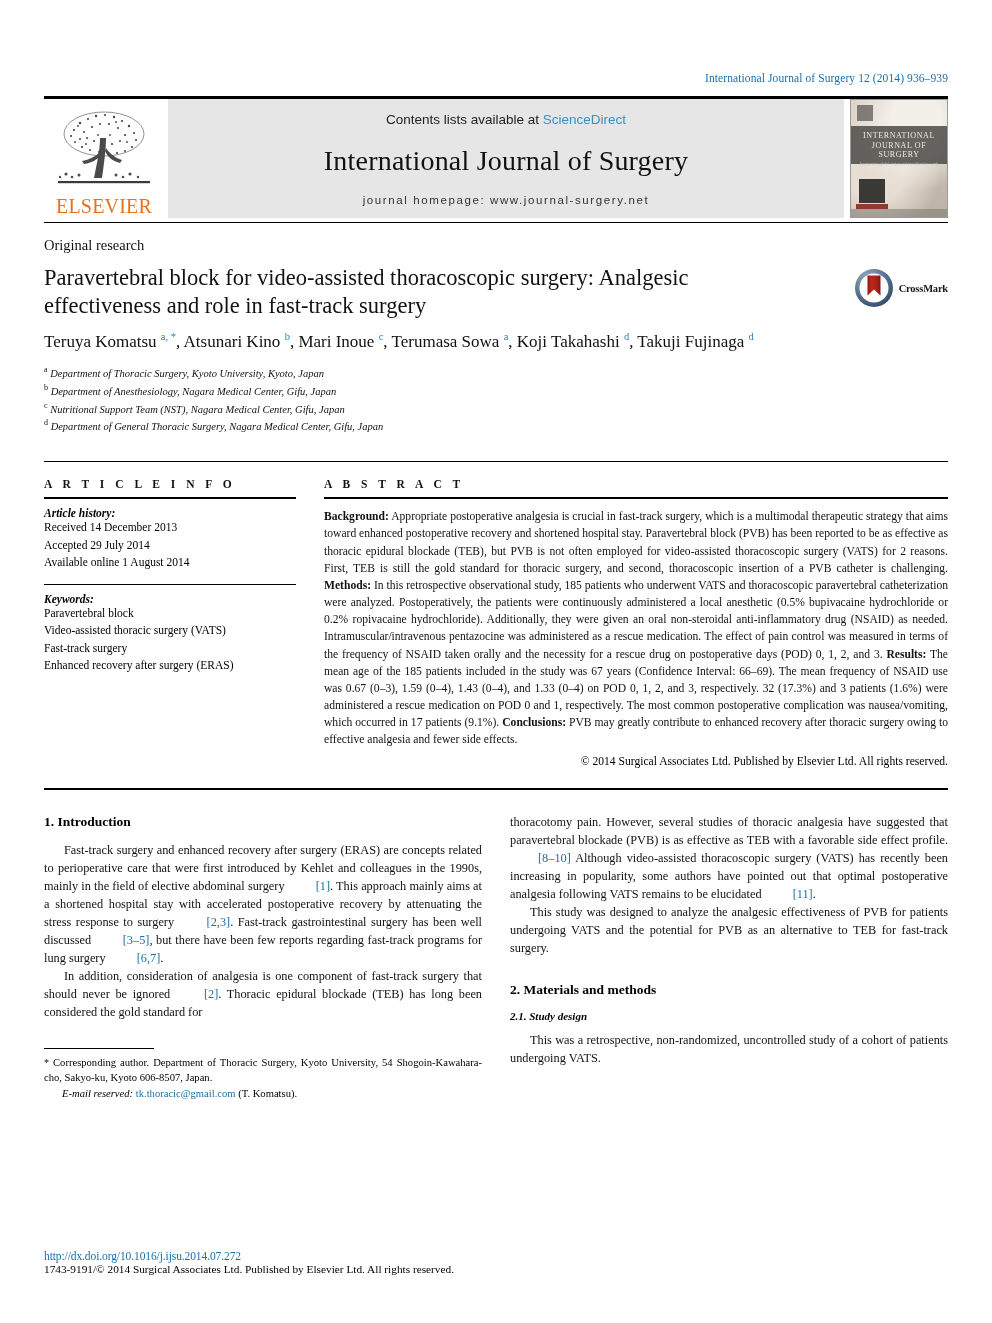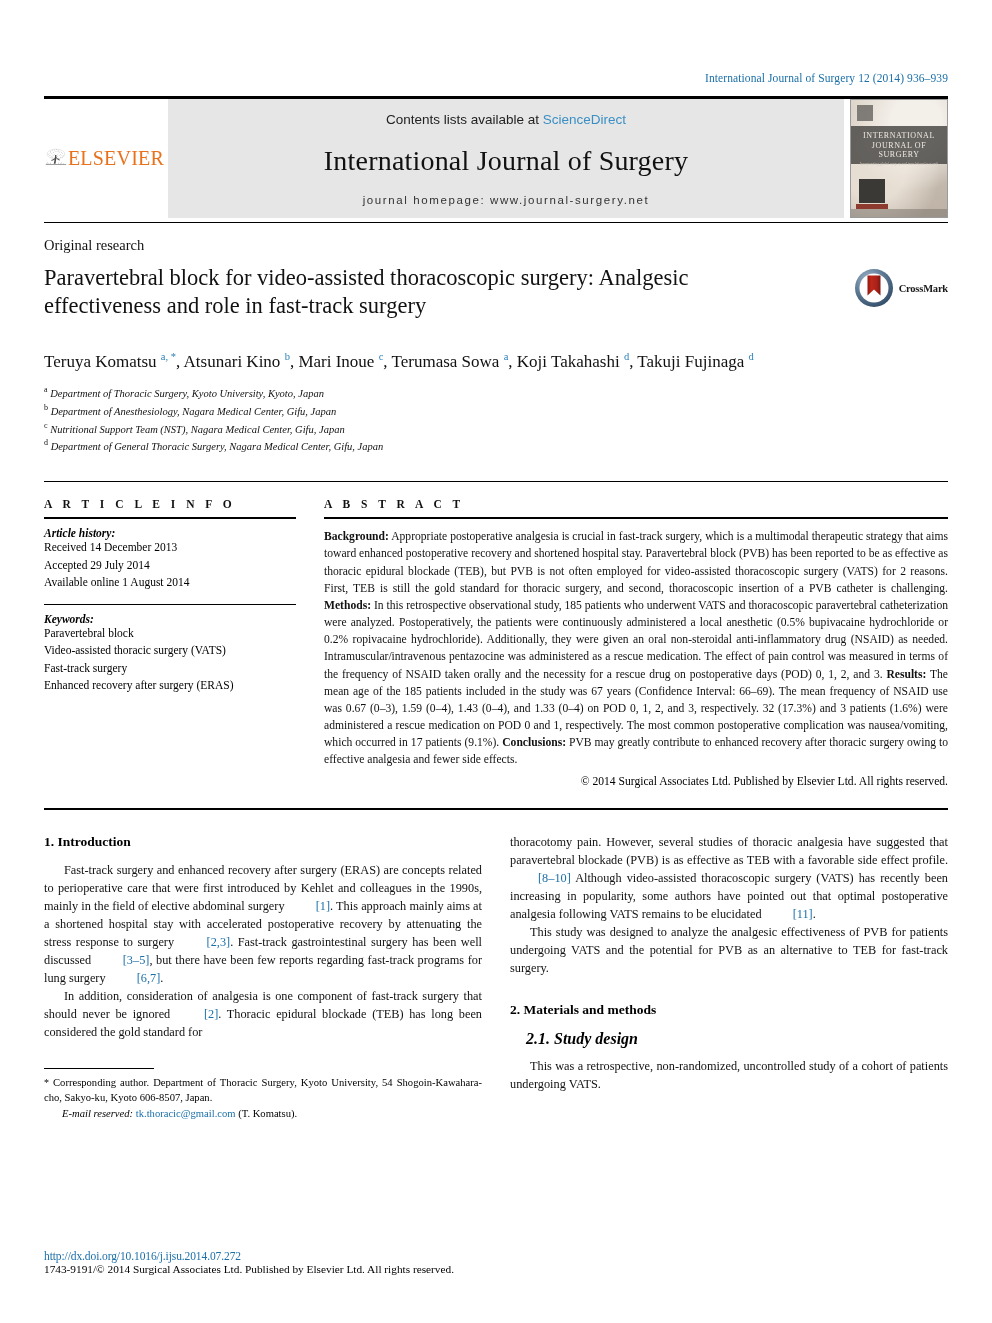--- a/index.html
+++ b/index.html
@@ -31,20 +31,21 @@
     margin-top: 12px;
     border-top: 3px solid #000;
     display: flex;
     align-items: stretch;
     height: 122px;
   }
   .elsevier-logo {
     width: 120px;
     flex: 0 0 120px;
     display: flex;
+    flex-direction: column;
     justify-content: flex-end;
     align-items: center;
     padding-bottom: 2px;
   }
   .elsevier-tree { width: 108px; height: 88px; }
   .elsevier-word {
     font-family: "Liberation Serif", serif;
     color: #E9711C;
     font-size: 20px;
     letter-spacing: 0.2px;
@@ -138,21 +139,21 @@
     justify-content: flex-end; padding-top: 4px; gap: 5px;
   }
   .crossmark-badge { width: 40px; height: 40px; }
   .crossmark-text {
     font-family: "Liberation Serif", serif; font-weight: bold;
     font-size: 10.5px; color: #1a1a1a; letter-spacing: -.2px;
   }
 
   .authors {
     font-family: "Liberation Serif", serif;
-    font-size: 17px; line-height: 1.5; color: #111; margin-top: 28px;
+    font-size: 17px; line-height: 1.5; color: #111; margin-top: 8px;
     max-width: 820px;
   }
   .authors sup { color: #2a7fb8; font-size: 10.5px; vertical-align: super; }
   .authors sup.star { color: #2a7fb8; }
 
   .affiliations {
     margin-top: 10px;
     font-family: "Liberation Serif", serif;
     font-style: italic;
     font-size: 10.5px;
@@ -208,21 +209,21 @@
     display: flex;
     gap: 28px;
   }
   .bcol { width: 438px; flex: 0 0 438px; position: relative; }
   h2.num-head {
     font-family: "Liberation Serif", serif;
     font-size: 13.5px; font-weight: bold; margin: 0 0 12px 0;
   }
   h3.sub-head {
     font-family: "Liberation Serif", serif;
-    font-size: 16px; font-weight: bold; font-style: italic; margin: 0 0 10px 16px;
+    font-size: 11px; font-weight: bold; font-style: italic; margin: 0 0 10px 0;
   }
   p.para {
     margin: 0 0 0 0;
     font-size: 12.3px;
     line-height: 1.46;
     text-align: justify;
     text-indent: 20px;
     font-family: "Liberation Serif", serif;
     color: #111;
   }

